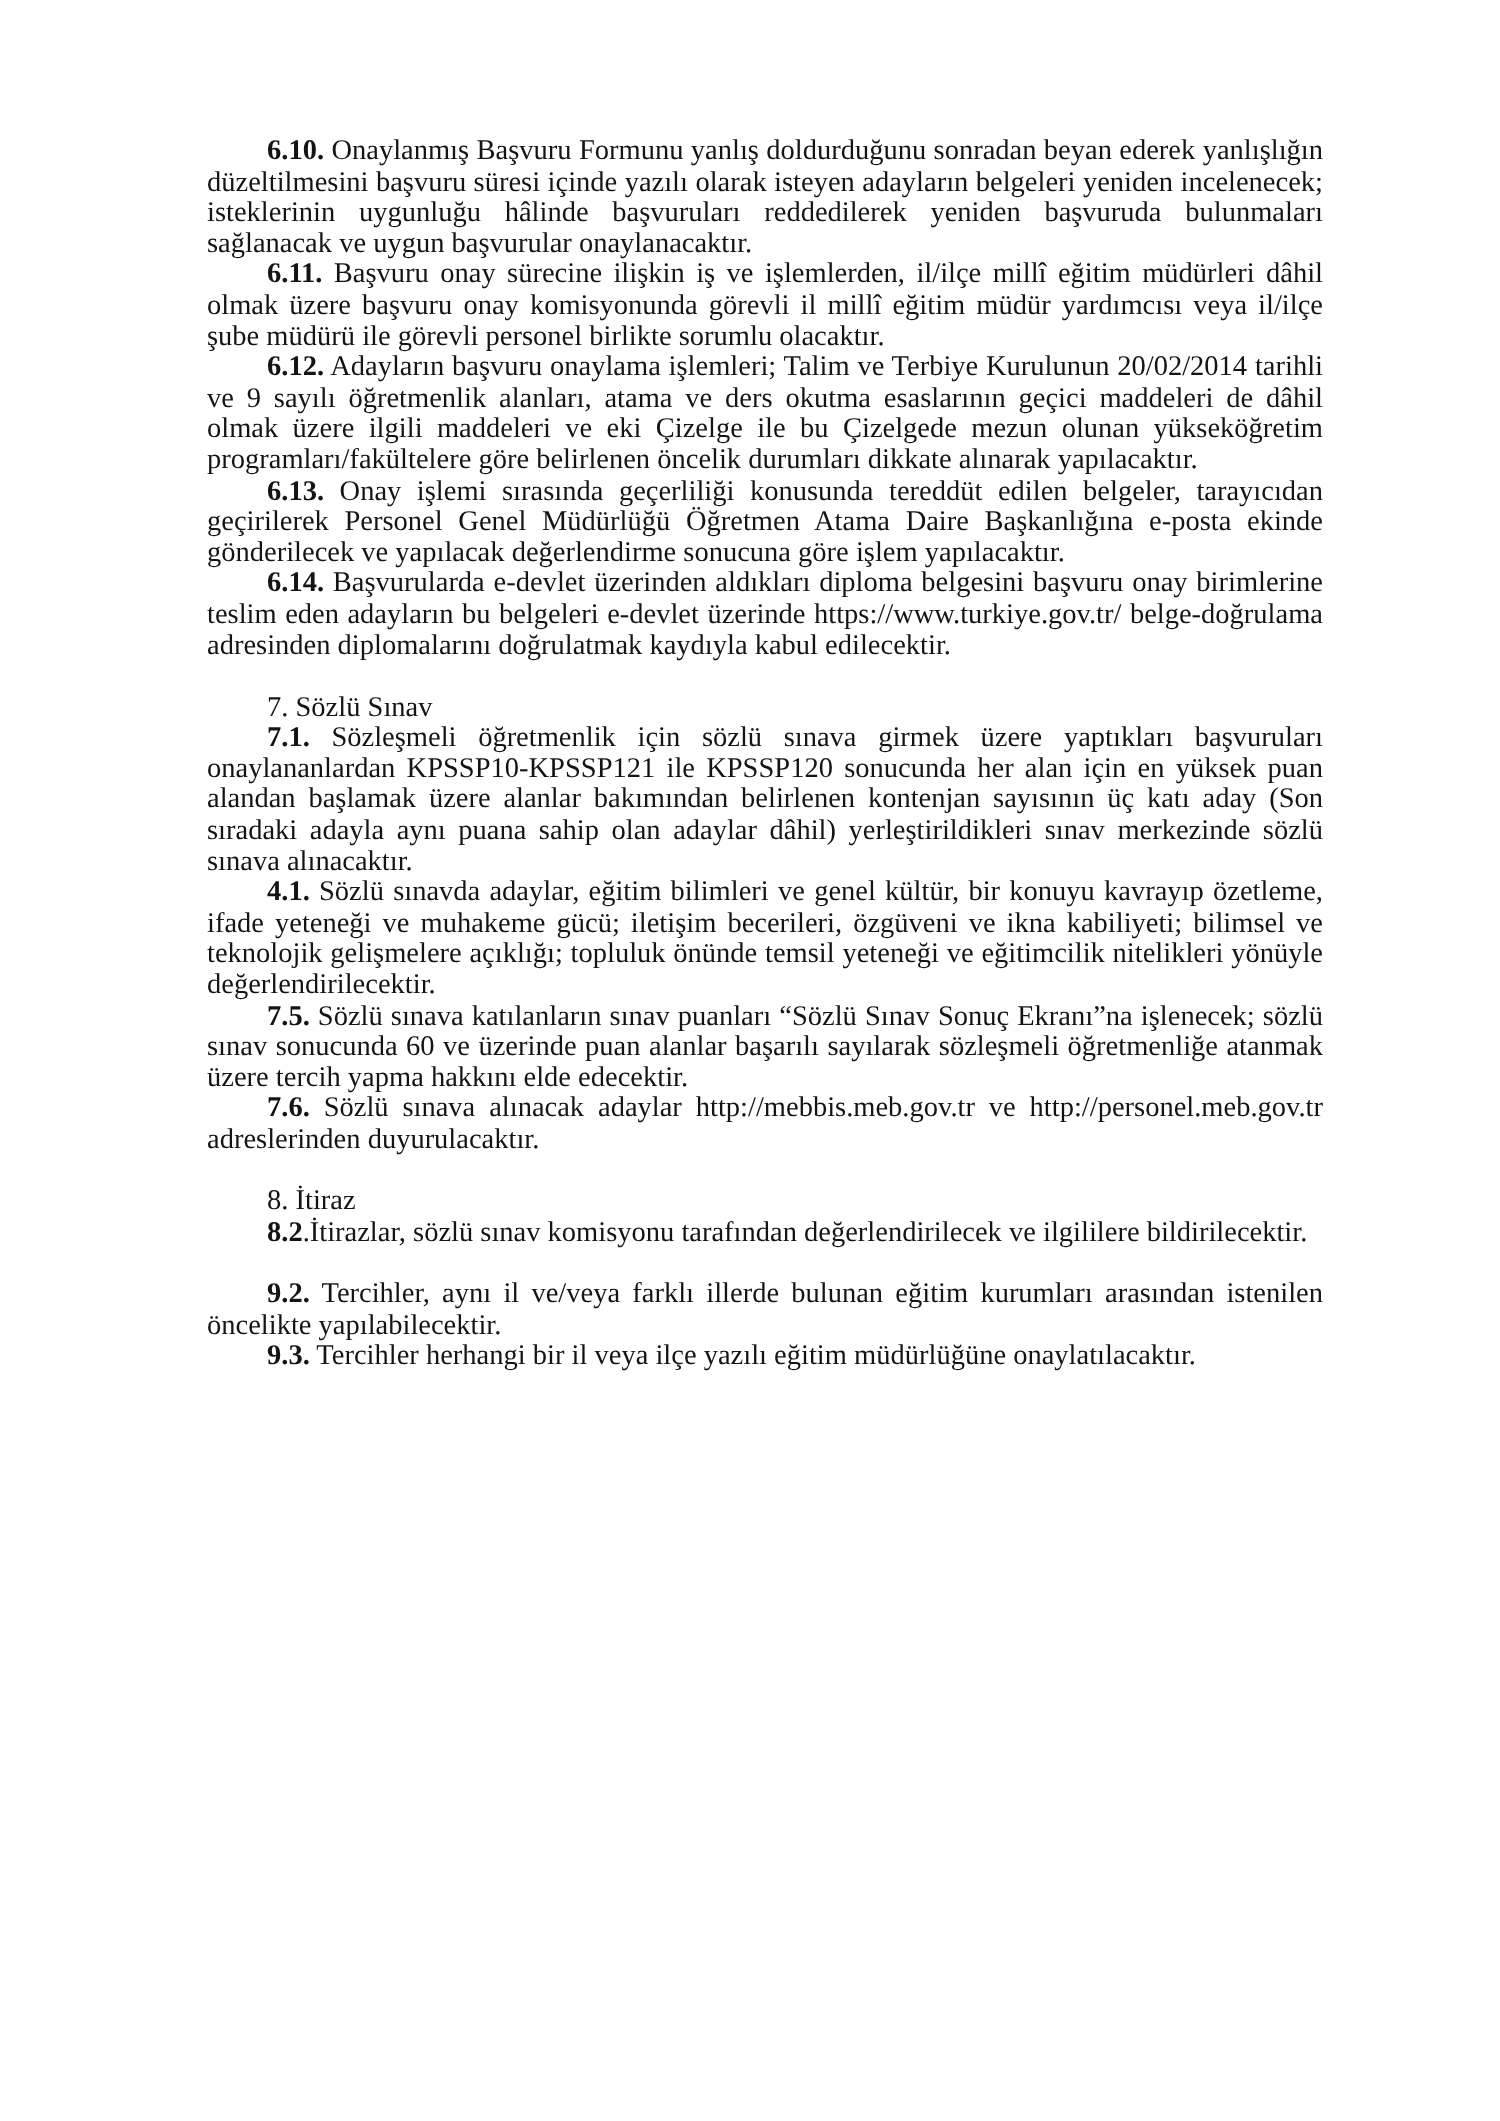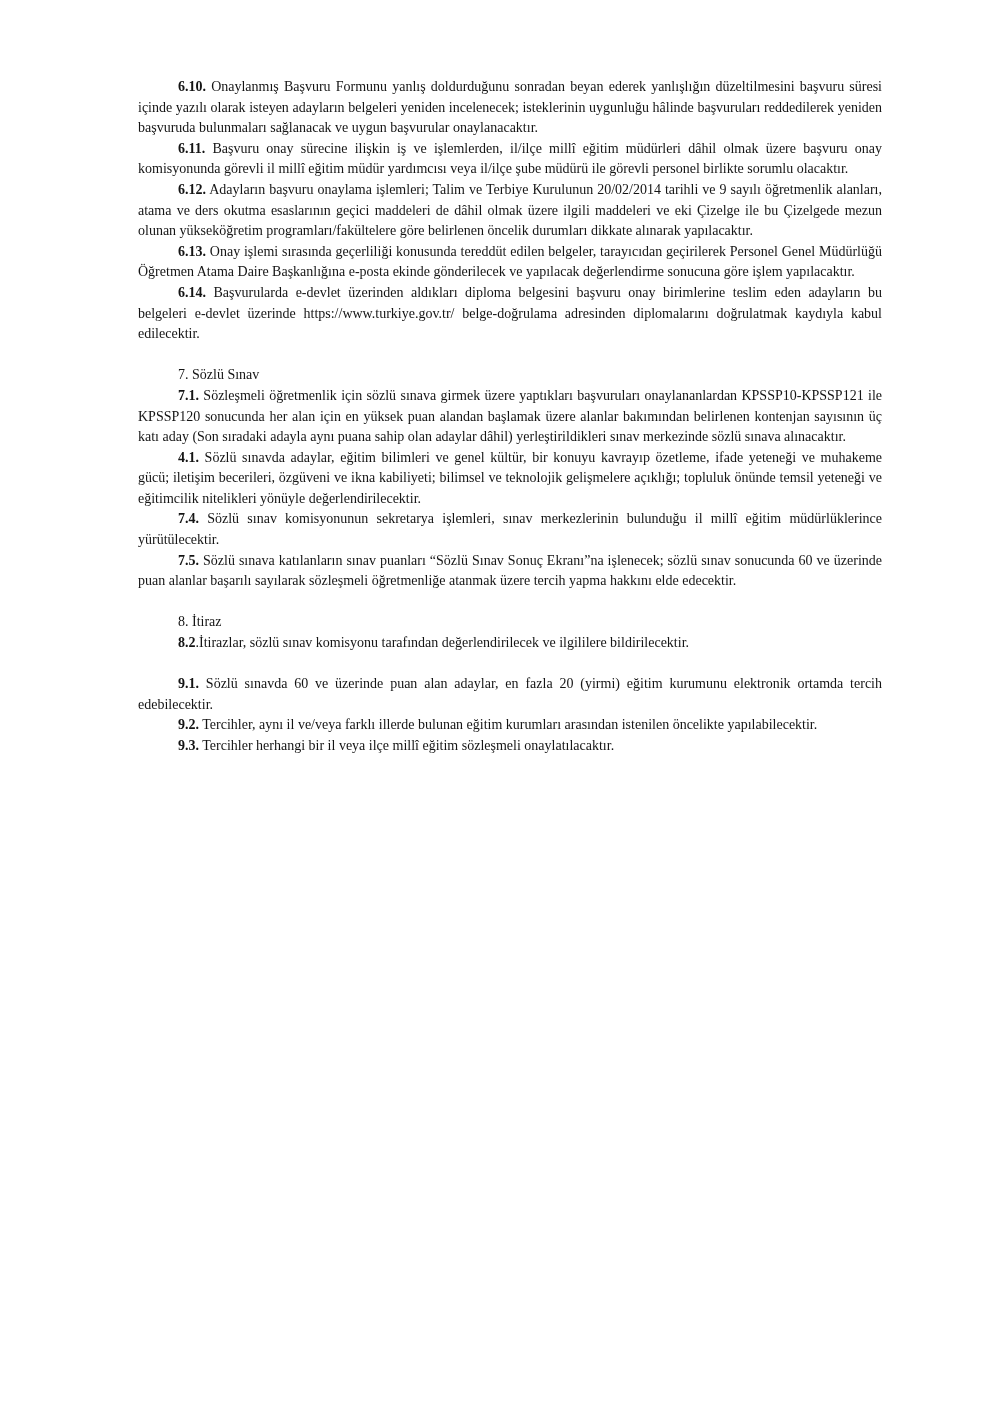--- a/index.html
+++ b/index.html
@@ -1,23 +1,23 @@
 <!DOCTYPE html>
 <html><head>
   <meta charset="utf-8">
   <style>
     html, body { margin: 0; padding: 0; background: #ffffff; }
     body { width: 1000px; height: 1414px; position: relative; overflow: hidden; }
     .page {
       position: absolute;
       left: 138px;
-      top: 77px;
+      top: 91px;
       width: 744px;
       font-family: "Liberation Serif", "DejaVu Serif", serif;
-      font-size: 14px;
+      font-size: 19px;
       line-height: 20.6px;
       color: #141414;
     }
     .para {
       margin: 0;
       text-align: justify;
       text-indent: 40px;
       hyphens: none;
     }
     .para b, .heading b { font-weight: bold; }
@@ -40,32 +40,31 @@
     <p class="para"><b>6.13.</b><span> Onay işlemi sırasında geçerliliği konusunda tereddüt edilen belgeler, tarayıcıdan geçirilerek Personel Genel Müdürlüğü Öğretmen Atama Daire Başkanlığına e-posta ekinde gönderilecek ve yapılacak değerlendirme sonucuna göre işlem yapılacaktır.</span></p>
     <p class="para"><b>6.14.</b><span> Başvurularda  e-devlet üzerinden  aldıkları diploma belgesini başvuru onay birimlerine teslim  eden adayların bu belgeleri  e-devlet üzerinde https://www.turkiye.gov.tr/ belge-doğrulama adresinden  diplomalarını doğrulatmak kaydıyla kabul edilecektir.</span></p>
   </div>
 
   <div class="gap"></div>
 
   <div>
     <p class="heading">7. Sözlü Sınav</p>
     <p class="para"><b>7.1.</b><span> Sözleşmeli öğretmenlik için sözlü sınava girmek üzere yaptıkları başvuruları onaylananlardan KPSSP10-KPSSP121 ile KPSSP120 sonucunda her alan için en yüksek puan alandan başlamak üzere alanlar bakımından belirlenen kontenjan sayısının üç katı aday (Son sıradaki adayla aynı puana sahip olan adaylar dâhil) yerleştirildikleri sınav merkezinde sözlü sınava alınacaktır.</span></p>
     <p class="para"><b>4.1.</b><span> Sözlü sınavda adaylar, eğitim bilimleri ve genel kültür, bir konuyu kavrayıp özetleme, ifade yeteneği ve muhakeme gücü; iletişim becerileri, özgüveni ve ikna kabiliyeti; bilimsel ve teknolojik gelişmelere açıklığı; topluluk önünde temsil yeteneği ve eğitimcilik nitelikleri yönüyle değerlendirilecektir.</span></p>
-    <p class="para"><b>7.4.</b><span> Sözlü sınav komisyonunun sekretarya işlemleri, sınav merkezlerinin bulunduğu il millî eğitim müdürlüklerince yürütülecektir.</span></p>
     <p class="para"><b>7.5.</b><span> Sözlü sınava katılanların sınav puanları “Sözlü Sınav Sonuç Ekranı”na işlenecek; sözlü sınav sonucunda 60 ve üzerinde puan alanlar başarılı sayılarak sözleşmeli öğretmenliğe atanmak üzere tercih yapma hakkını elde edecektir.</span></p>
+    <p class="para"><b>7.6.</b><span> Sözlü sınava alınacak adaylar http://mebbis.meb.gov.tr ve http://personel.meb.gov.tr adreslerinden duyurulacaktır.</span></p>
   </div>
 
   <div class="gap"></div>
 
   <div>
     <p class="heading">8. İtiraz</p>
     <p class="para"><b>8.2</b><span>.İtirazlar, sözlü sınav komisyonu tarafından değerlendirilecek ve ilgililere bildirilecektir.</span></p>
   </div>
 
   <div class="gap"></div>
 
   <div>
-    <p class="para"><b>9.1.</b><span> Sözlü sınavda 60 ve üzerinde puan alan adaylar, en fazla 20 (yirmi) eğitim kurumunu elektronik ortamda tercih edebilecektir.</span></p>
     <p class="para"><b>9.2.</b><span> Tercihler, aynı il ve/veya farklı illerde bulunan eğitim kurumları arasından istenilen öncelikte yapılabilecektir.</span></p>
-    <p class="para"><b>9.3.</b><span> Tercihler herhangi bir il veya ilçe millî eğitim sözleşmeli onaylatılacaktır.</span></p>
+    <p class="para"><b>9.3.</b><span> Tercihler herhangi bir il veya ilçe yazılı eğitim müdürlüğüne onaylatılacaktır.</span></p>
   </div>
 
 </div>
 
 </body></html>

